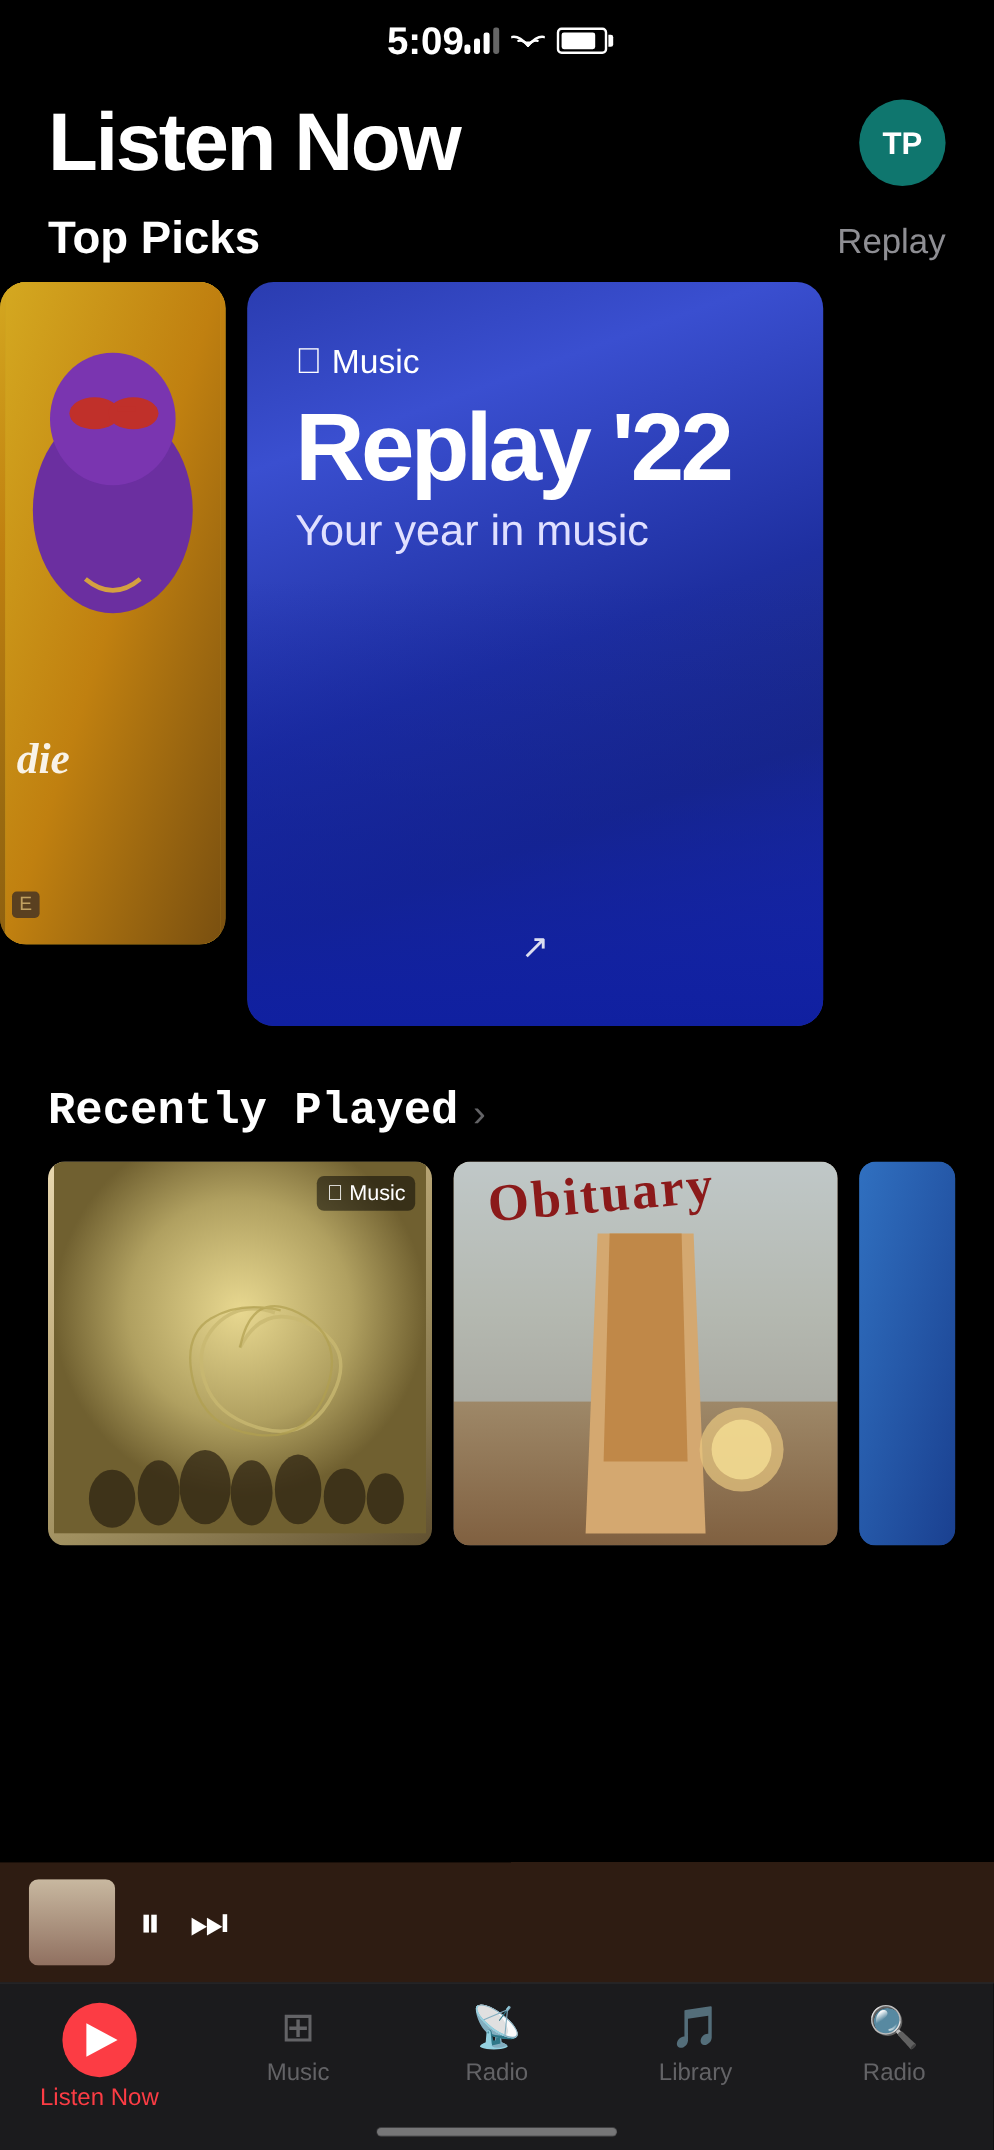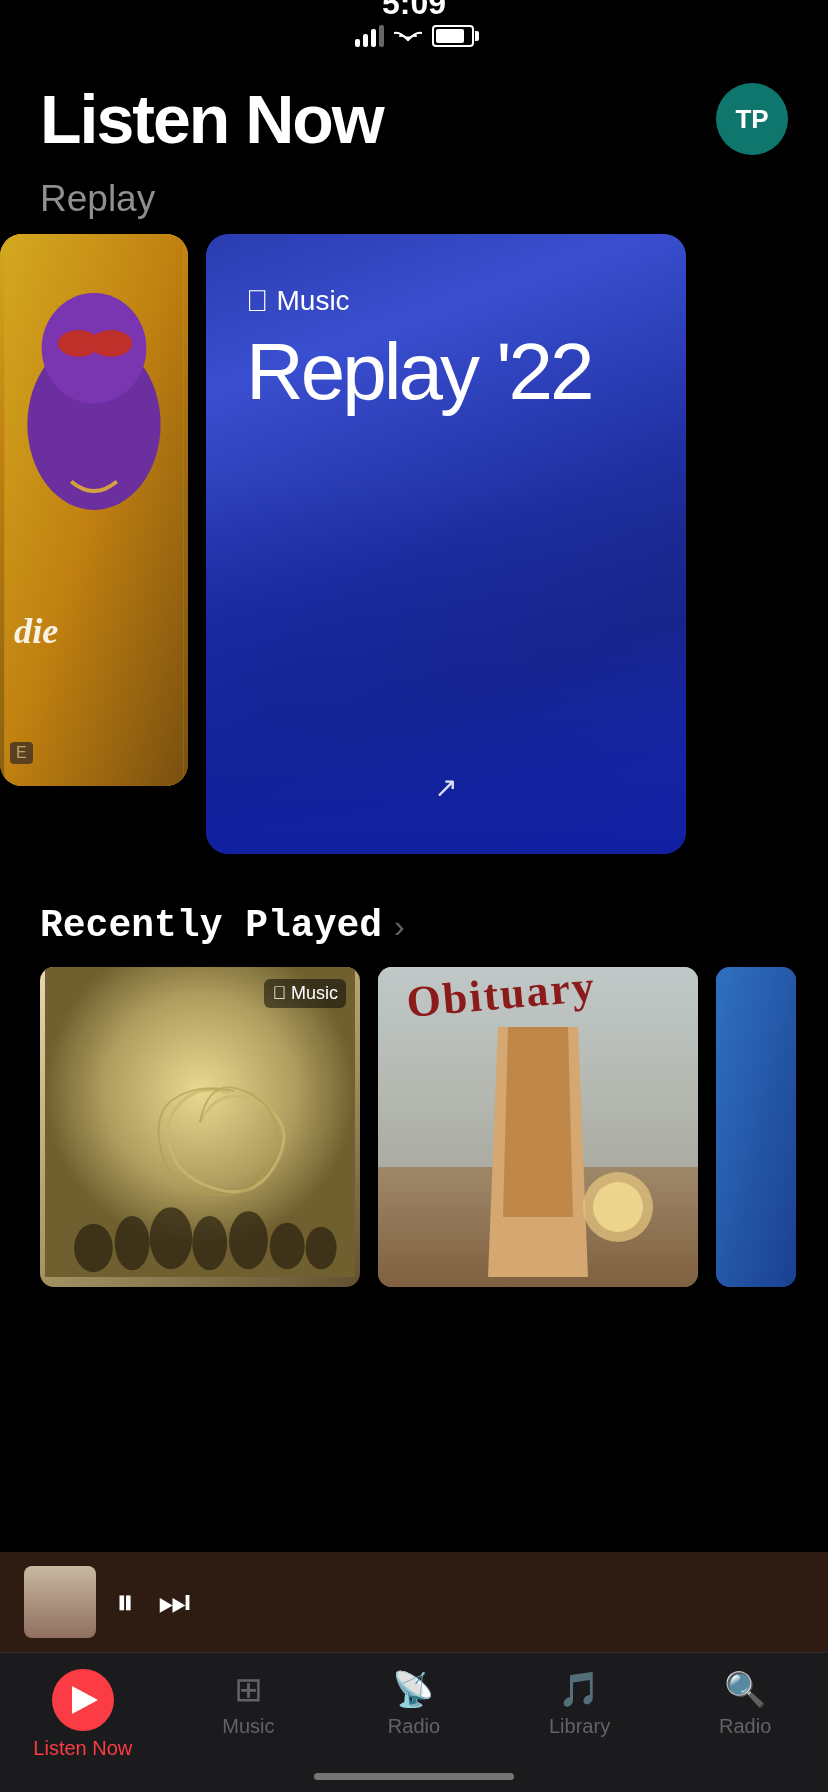--- a/index.html
+++ b/index.html
@@ -10,25 +10,24 @@
       font-family: -apple-system, 'Helvetica Neue', sans-serif;
       width: 828px;
       min-height: 1792px;
       overflow-x: hidden;
       position: relative;
     }
 
     
     .status-bar {
       display: flex;
-      justify-content: flex-end;
+      justify-content: center;
       align-items: center;
       padding: 18px 40px 10px;
       height: 60px;
-      flex-direction: column;
     }
     .status-time {
       font-size: 32px;
       font-weight: 600;
       color: #fff;
     }
     .status-icons {
       display: flex;
       align-items: center;
       gap: 10px;
@@ -112,21 +111,21 @@
       justify-content: space-between;
       align-items: baseline;
       padding: 0 40px 14px;
     }
     .top-picks-label {
       font-size: 38px;
       font-weight: 700;
       color: #fff;
     }
     .replay-label {
-      font-size: 37px;
+      font-size: 29px;
       color: #8e8e93;
     }
     .carousel {
       display: flex;
       overflow-x: hidden;
       gap: 18px;
       padding-left: 0;
     }
     .card-left {
       width: 188px;
@@ -199,21 +198,21 @@
       font-size: 30px;
       color: #fff;
     }
     .apple-music-text {
       font-size: 28px;
       color: #fff;
       font-weight: 500;
     }
     .replay-title {
       font-size: 80px;
-      font-weight: 400;
+      font-weight: 700;
       color: #fff;
       line-height: 1;
       letter-spacing: -3px;
     }
     .replay-subtitle {
       font-size: 36px;
       color: #e0e0ff;
       font-weight: 400;
       margin-top: 8px;
     }
@@ -435,20 +434,21 @@
   </div>
 </div>
 
 <div class="header">
   <h1 class="page-title">Listen Now</h1>
   <div class="avatar">TP</div>
 </div>
 
 <div class="top-picks-section">
   <div class="top-picks-header">
+    <span class="top-picks-label">Top Picks</span>
     <span class="replay-label">Replay</span>
   </div>
   <div class="carousel">
 
     <div class="card-left">
       <div class="card-left-inner">
 
         <svg viewBox="0 0 188 580" style="position:absolute;top:0;left:0;width:100%;height:100%;">
 
           <rect width="188" height="580" fill="#c8a020"></rect>
@@ -477,20 +477,21 @@
       </div>
     </div>
 
     <div class="replay-card">
       <div class="replay-card-top">
         <div class="apple-music-label">
           <span class="apple-logo"></span>
           <span class="apple-music-text">Music</span>
         </div>
         <div class="replay-title">Replay '22</div>
+        <div class="replay-subtitle">Your year in music</div>
       </div>
       <div class="go-to-site">
         <span class="go-to-site-arrow">↗</span>
       </div>
     </div>
   </div>
 </div>
 
 <div class="recently-played-section">
   <div class="recently-played-header">

